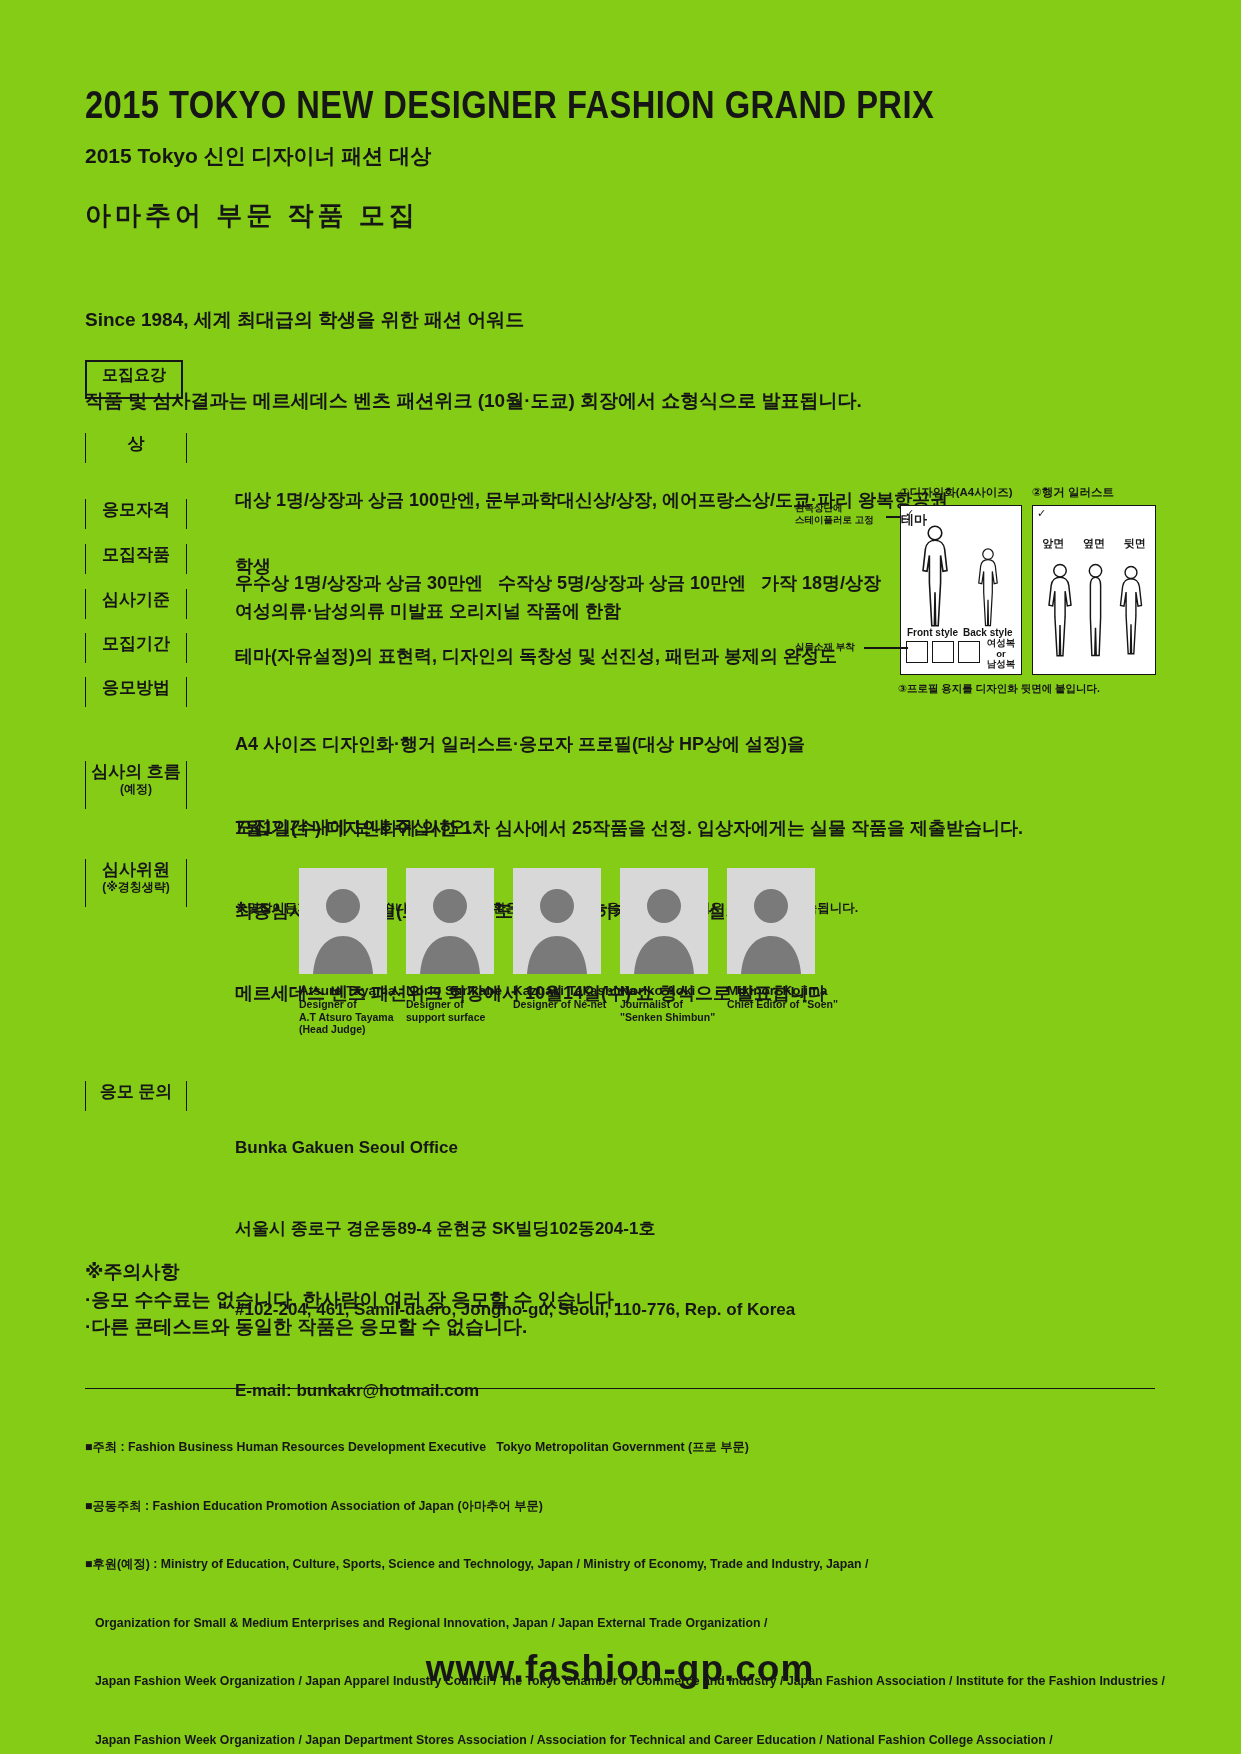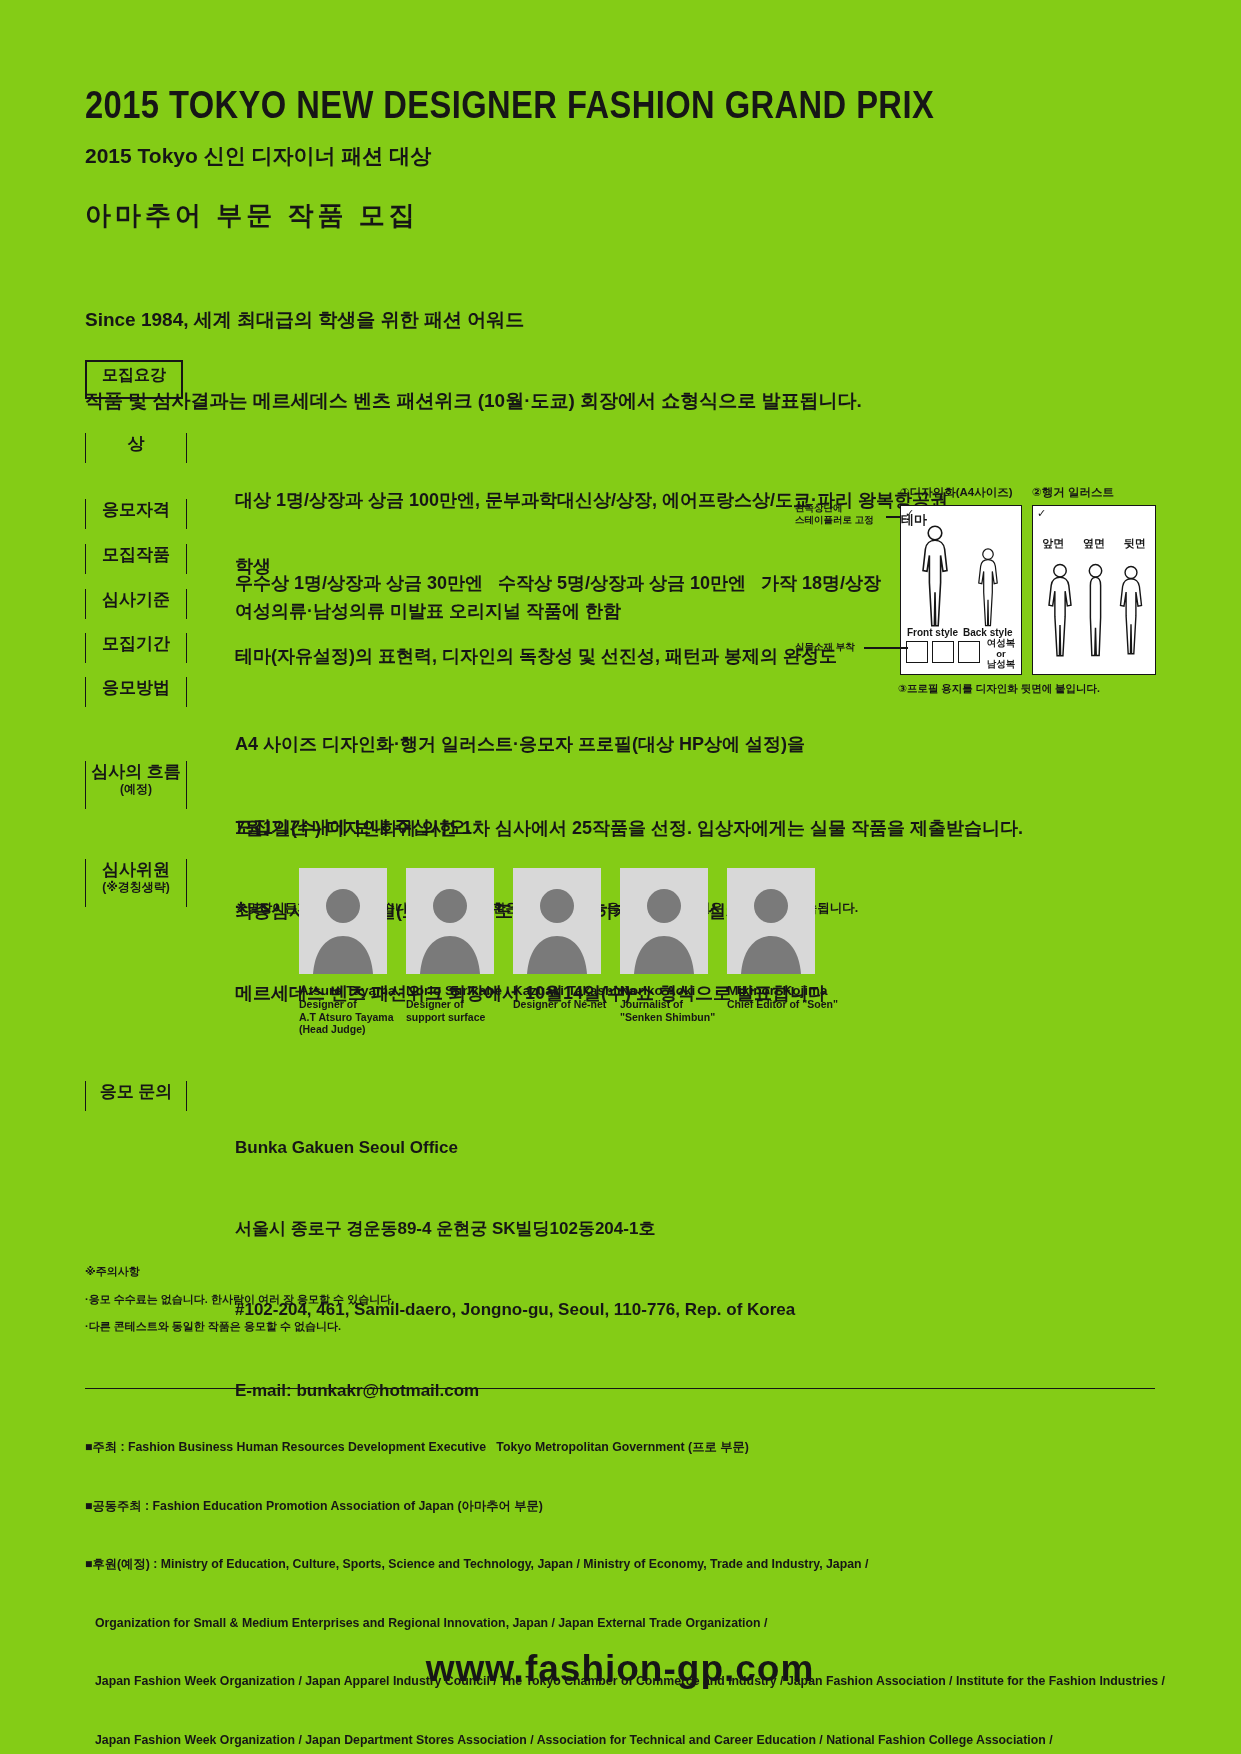--- a/index.html
+++ b/index.html
@@ -45,21 +45,21 @@
   .gender{left:80px;top:132px;width:40px;text-align:center;font-size:9.5px;font-weight:700;line-height:10.5px;}
   .view-labels{left:0;right:0;top:30px;display:flex;justify-content:space-around;font-size:11px;font-weight:700;}
 
   
   .judges-row{position:absolute;left:255px;top:868px;display:flex;gap:19px;padding-left:44px;}
   .judge{width:88px;flex:0 0 88px;}
   .photo{width:88px;height:106px;background:#d8d8d8;overflow:hidden;}
   .j-name{font-size:13.5px;font-weight:700;margin-top:9px;white-space:nowrap;}
   .j-title{font-size:10.5px;font-weight:700;line-height:12.5px;white-space:nowrap;}
 
-  .notes{left:85px;top:1258px;font-size:11px;font-weight:700;line-height:27.5px;}
+  .notes{left:85px;top:1258px;font-size:19px;font-weight:700;line-height:27.5px;}
   .hr-line{left:85px;top:1388px;width:1070px;height:1px;background:#161616;}
   .footer{left:85px;top:1399px;font-size:12.3px;font-weight:700;line-height:19.5px;white-space:pre-wrap;}
   .footer .indent{padding-left:10px;}
   .website{left:340px;top:1648px;width:560px;text-align:center;font-size:37px;font-weight:700;letter-spacing:1px;}
 </style>
 </head>
 <body>
 
 <svg width="0" height="0" style="position:absolute">
   <defs>

